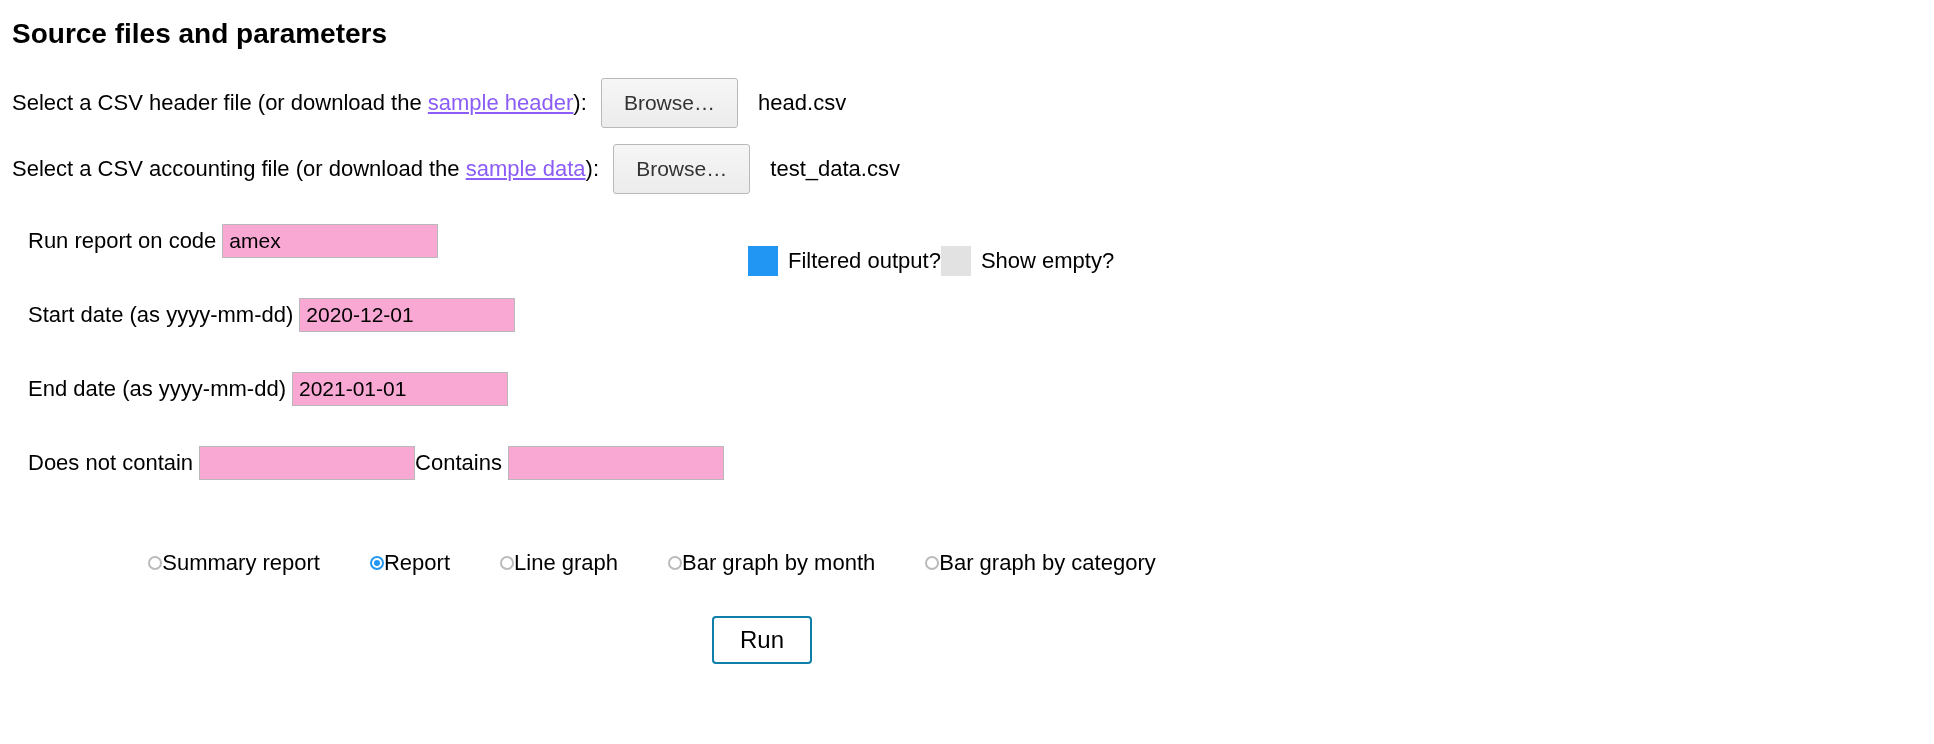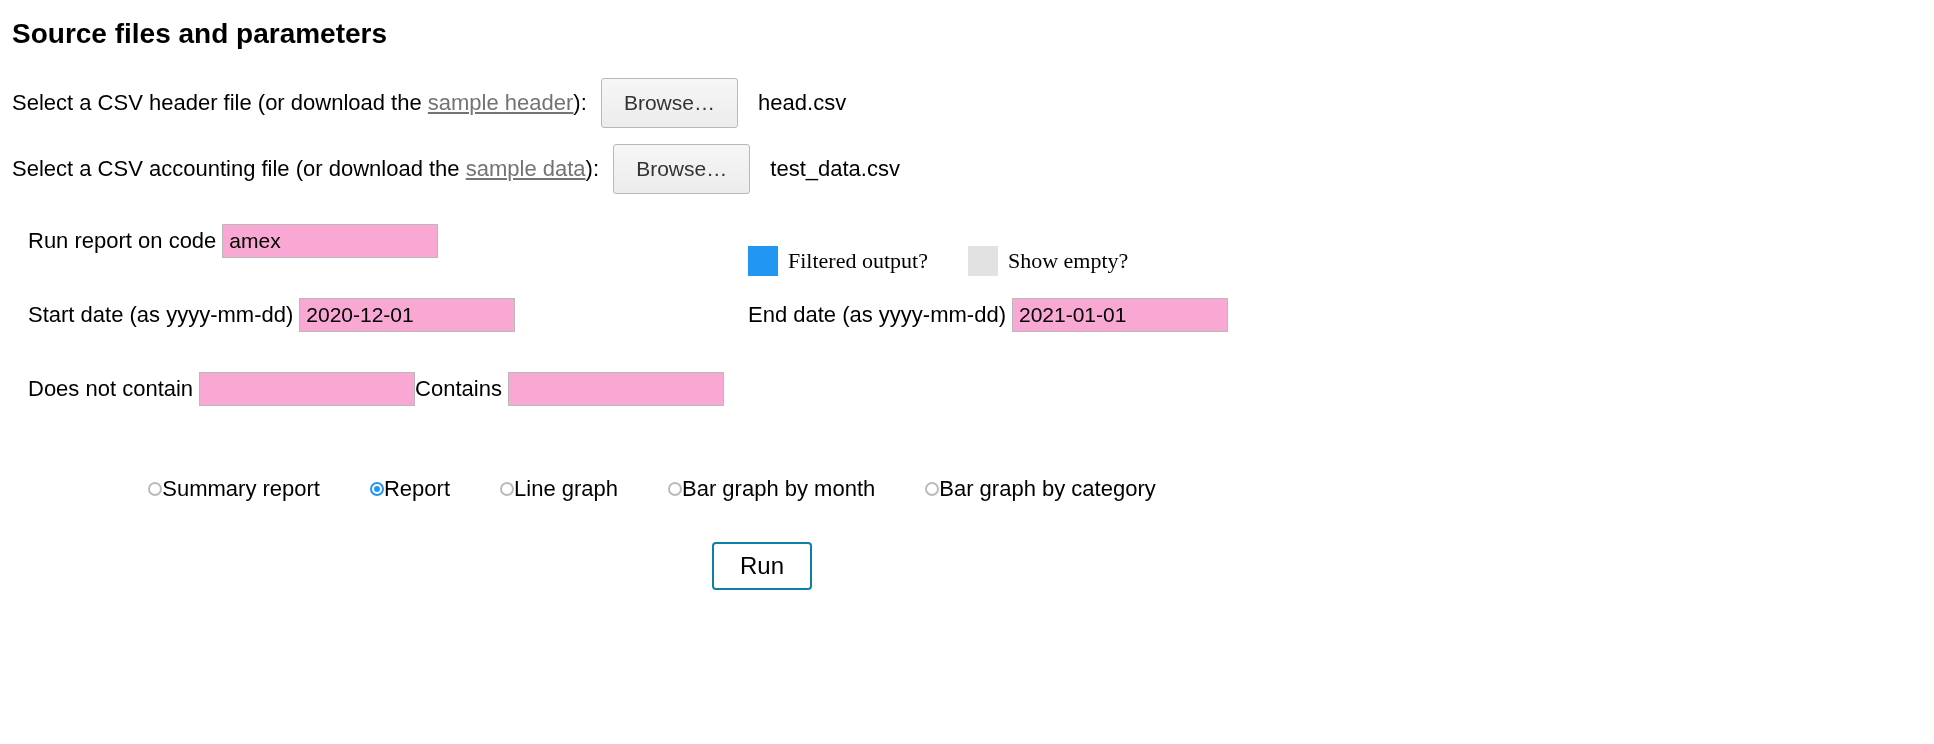--- a/index.html
+++ b/index.html
@@ -11,21 +11,21 @@
     }
     h2 {
       font-size: 28px;
       font-weight: bold;
       margin: 6px 0 28px 0;
     }
     .row {
       margin-bottom: 16px;
     }
     a.sample {
-      color: #737373;
+      color: #8b5cf6;
       text-decoration: underline;
       text-align: right;
     }
     .browse-btn {
       background: linear-gradient(#f6f6f6, #ececec);
       border: 1px solid #b9b9b9;
       border-radius: 3px;
       padding: 12px 22px;
       font-size: 21px;
       color: #333;
@@ -42,22 +42,20 @@
     }
     .col {
       flex: 0 0 auto;
     }
     .col.left {
       width: 720px;
     }
     .col.right {
       display: flex;
       align-items: center;
-      gap: 40px;
-      font-family: Liberation Serif, serif;
     }
     .field-row {
       display: flex;
       align-items: center;
       margin-bottom: 40px;
     }
     .field-row label {
       margin-right: 6px;
     }
     input[type="text"] {
@@ -162,21 +160,21 @@
       <span class="chk checked"></span>
       <span>Filtered output?</span>
     </div>
     <div class="check-wrap">
       <span class="chk unchecked"></span>
       <span>Show empty?</span>
     </div>
   </div>
 </div>
 
-<div class="two-col" style="margin-top:0;">
+<div class="two-col" style="margin-top:0;flex-direction:column;">
   <div class="col left">
     <div class="field-row">
       <label>Start date (as yyyy-mm-dd)</label>
       <input type="text" class="txt-date" value="2020-12-01" style="">
     </div>
   </div>
   <div class="col">
     <div class="field-row">
       <label>End date (as yyyy-mm-dd)</label>
       <input type="text" class="txt-date" value="2021-01-01" style="">

